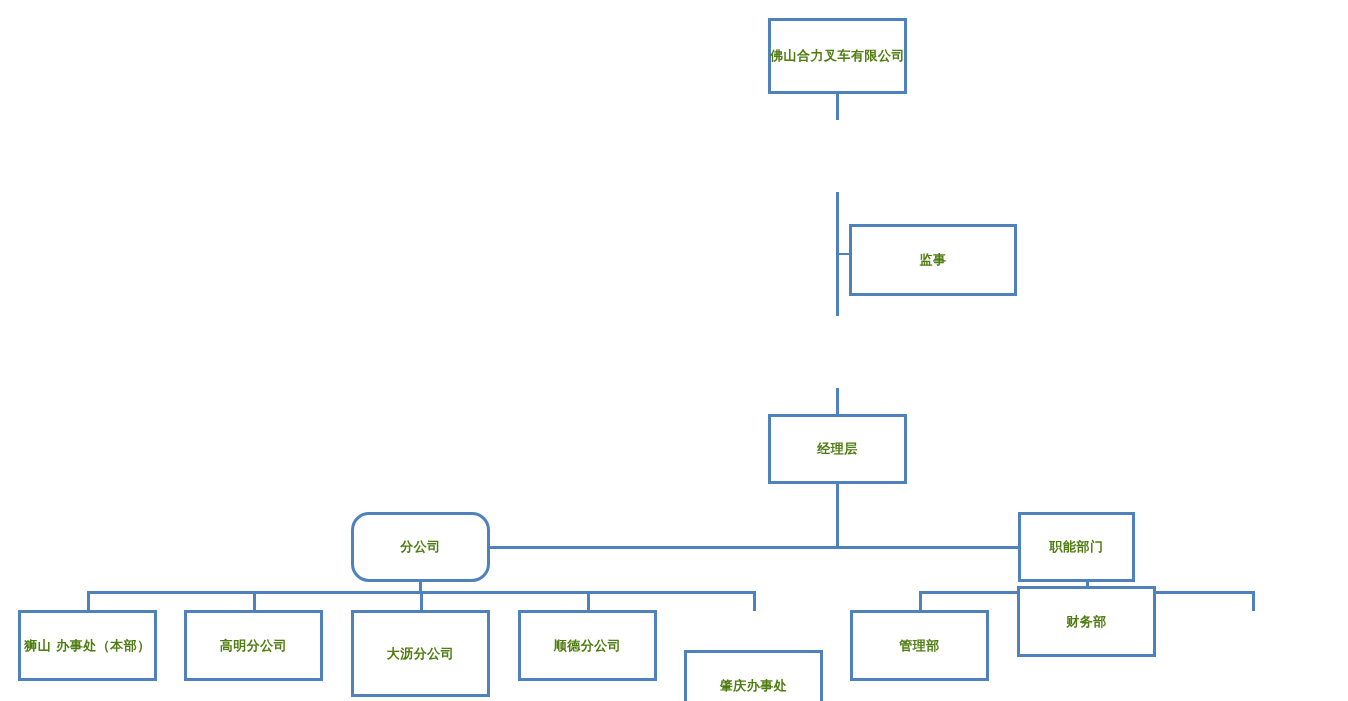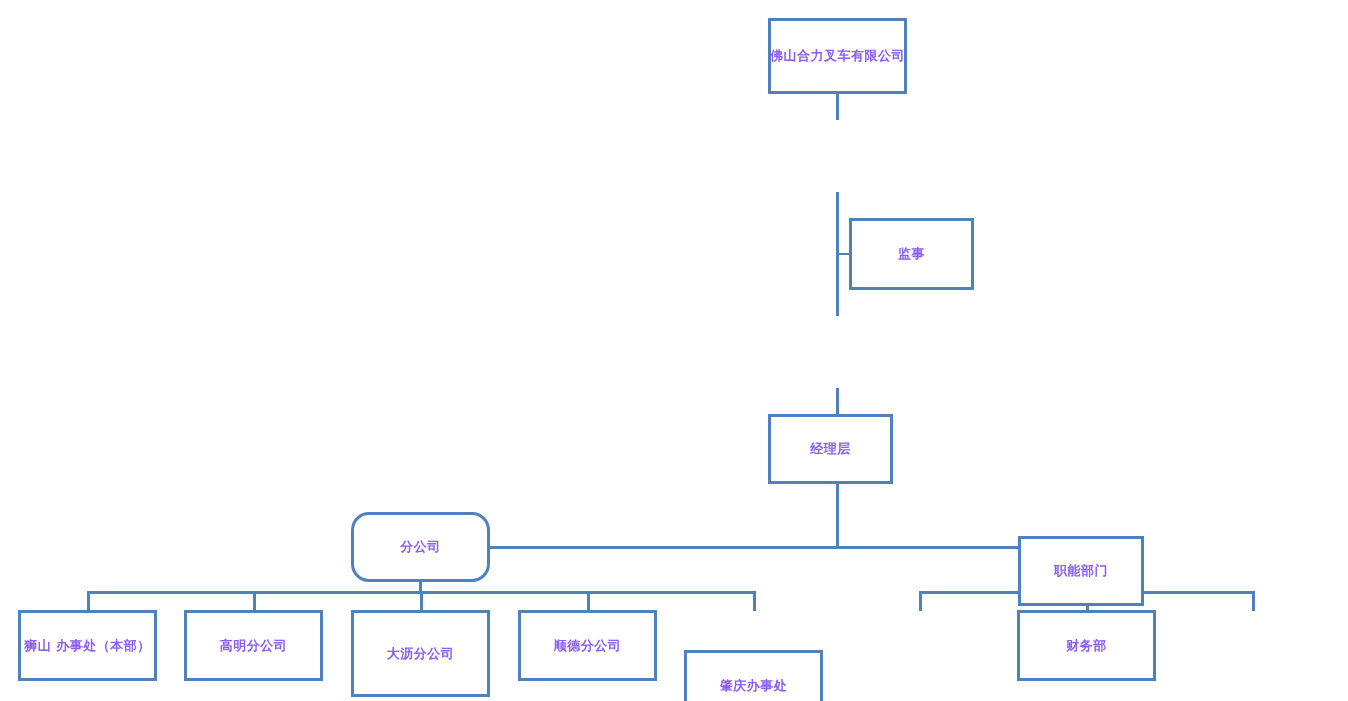--- a/index.html
+++ b/index.html
@@ -22,21 +22,21 @@
     background: #ffffff;
     display: flex;
     align-items: center;
     justify-content: center;
     text-align: center;
     z-index: 3;
   }
   .node-label {
     font-size: 13px;
     font-weight: bold;
-    color: #8b5cf6;
+    color: #4d7c0f;
     line-height: 1.2;
     letter-spacing: 0.5px;
     white-space: nowrap;
   }
   .conn {
     position: absolute;
     background: #4f81bd;
     z-index: 1;
   }
   .conn-v { width: 3px; }
@@ -74,34 +74,34 @@
 
   <div class="conn conn-v" style="left:919px; top:591px; height:20px;"></div>
   <div class="conn conn-v" style="left:1086px; top:591px; height:20px;"></div>
   <div class="conn conn-v" style="left:1252px; top:591px; height:20px;"></div>
 
   <div class="node" style="left:768px; top:18px; width:139px; height:76px;">
     <span class="node-label">佛山合力叉车有限公司</span>
   </div>
 
 
-  <div class="node" style="left:849px; top:218px; width:125px; height:72px;">
+  <div class="node" style="left:849px; top:224px; width:168px; height:72px;">
     <span class="node-label">监事</span>
   </div>
 
 
-  <div class="node" style="left:768px; top:414px; width:125px; height:70px;">
+  <div class="node" style="left:768px; top:414px; width:139px; height:70px;">
     <span class="node-label">经理层</span>
   </div>
 
   <div class="node" style="left:351px; top:512px; width:139px; height:70px;border-radius:18px;">
     <span class="node-label">分公司</span>
   </div>
 
-  <div class="node" style="left:1018px; top:536px; width:126px; height:70px;">
+  <div class="node" style="left:1018px; top:512px; width:117px; height:70px;">
     <span class="node-label">职能部门</span>
   </div>
 
   <div class="node" style="left:18px; top:610px; width:139px; height:71px;">
     <span class="node-label">狮山 办事处（本部）</span>
   </div>
 
   <div class="node" style="left:184px; top:610px; width:139px; height:71px;align-items:center;">
     <span class="node-label">高明分公司</span>
   </div>
@@ -111,19 +111,22 @@
   </div>
 
   <div class="node" style="left:518px; top:610px; width:139px; height:71px;align-items:center;">
     <span class="node-label">顺德分公司</span>
   </div>
 
   <div class="node" style="left:684px; top:610px; width:139px; height:71px;margin-top:40px;">
     <span class="node-label">肇庆办事处</span>
   </div>
 
+  <div class="node" style="left:850px; top:610px; width:139px; height:71px;">
+    <span class="node-label">管理部</span>
+  </div>
 
-  <div class="node" style="left:1017px; top:610px; width:139px; height:71px;">
+  <div class="node" style="left:1017px; top:586px; width:139px; height:71px;">
     <span class="node-label">财务部</span>
   </div>
 
 
 </div>
 
 </body></html>

